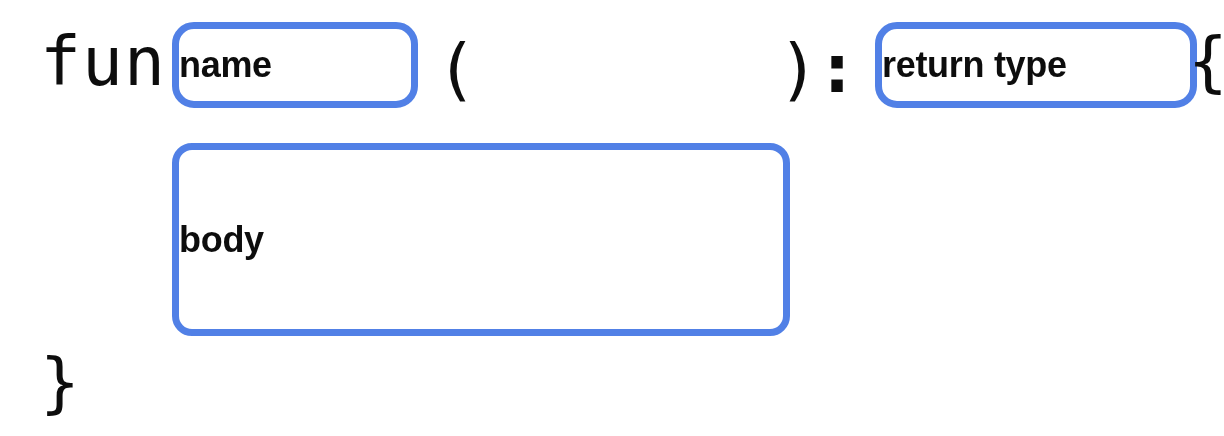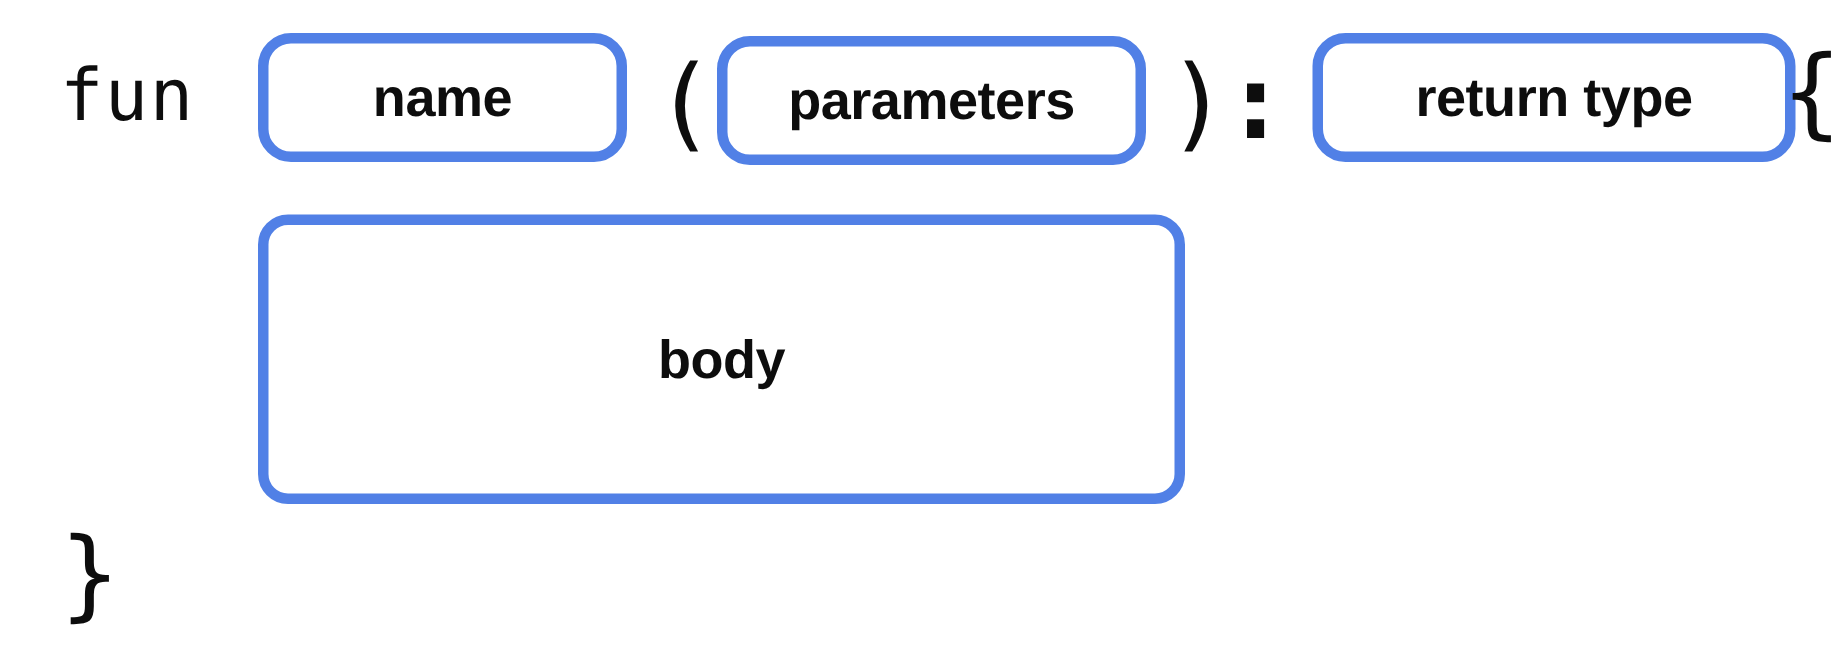--- a/index.html
+++ b/index.html
@@ -28,22 +28,22 @@
     position: absolute;
     font-family: "DejaVu Sans Mono", "Liberation Mono", monospace;
     color: #0d0d0d;
     font-weight: 400;
     line-height: 1;
     white-space: pre;
     user-select: none;
   }
   .kw-fun {
     left: 40px;
-    top: 40px;
-    font-size: 48px;
+    top: 28px;
+    font-size: 68px;
     letter-spacing: 1px;
   }
   .paren-open {
     left: 436px;
     top: 36px;
     font-size: 68px;
   }
   .paren-close {
     left: 778px;
     top: 36px;
@@ -68,21 +68,20 @@
 
   
   .slot {
     position: absolute;
     box-sizing: border-box;
     border: 7px solid var(--accent, #5180E6);
     border-radius: 22px;
     background: #ffffff;
     display: flex;
     align-items: center;
-    justify-content: center;
   }
   .slot-label {
     font-family: "Liberation Sans", sans-serif;
     font-weight: 700;
     font-size: 36px;
     color: #0d0d0d;
     letter-spacing: -0.3px;
     line-height: 1;
     white-space: nowrap;
     user-select: none;
@@ -120,23 +119,20 @@
 <div id="canvas">
 
   <span class="code-token kw-fun">fun</span>
 
   <div class="slot slot-name" style="border-color: rgb(81, 128, 230);">
     <span class="slot-label">name</span>
   </div>
 
   <span class="code-token paren-open">(</span>
 
-  <div class="slot slot-parameters" style="border-color: rgb(81, 128, 230);">
-    <span class="slot-label">parameters</span>
-  </div>
 
   <span class="code-token paren-close">)</span>
 
   <span class="code-token colon">:</span>
 
   <div class="slot slot-return-type" style="border-color: rgb(81, 128, 230);">
     <span class="slot-label">return type</span>
   </div>
 
   <span class="code-token brace-open">{</span>

